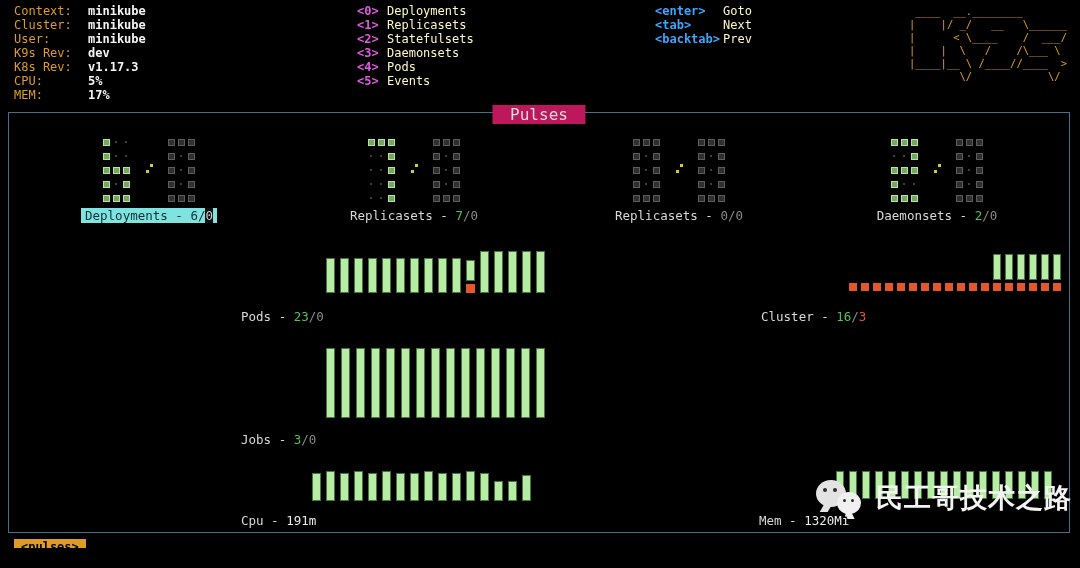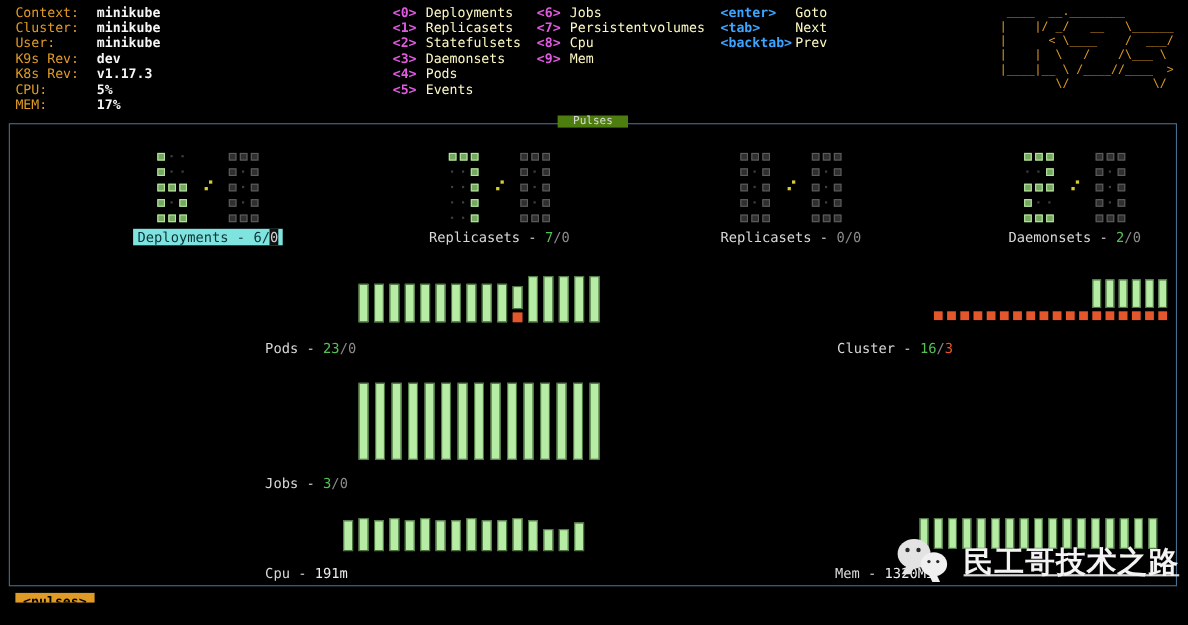--- a/index.html
+++ b/index.html
@@ -25,26 +25,26 @@
   #menu-col-3 .menu-key { width:68px; color:#3da5ff; }
   .menu-label { color:#fef9c3; }
 
   .logo { position:absolute; right:13px; top:5px; color:#e09b26;
           font-size:10.5px; line-height:13px; white-space:pre; }
 
   
   .panel { position:absolute; left:8px; top:112px; width:1062px; height:421px;
            border:1px solid #44708e; }
   .panel-title { position:absolute; top:-8px; left:50%; transform:translateX(-50%);
-                 background:#4d7c0f; padding:0 8px; color:#dcdcdc; font-size:10px;
+                 background:#be185d; padding:0 8px; color:#dcdcdc; font-size:16px;
                  white-space:pre; }
   .pulses-body { position:absolute; inset:0; }
 
   
-  .tile { position:absolute; display:flex; flex-direction:column; align-items:center;margin-left:40px; }
+  .tile { position:absolute; display:flex; flex-direction:column; align-items:center; }
   #tile-deployments  { left:70px;  top:26px; width:140px; }
   #tile-replicasets  { left:335px; top:26px; width:140px; }
   #tile-statefulsets { left:596px; top:26px; width:148px; }
   #tile-daemonsets   { left:862px; top:26px; width:132px; }
   .digit-row { display:flex; gap:13px; align-items:flex-start; height:63px; }
   .digit { display:grid; grid-template-columns:repeat(3,7px); grid-auto-rows:7px;
            gap:7px 3px; }
   .cell { width:7px; height:7px; position:relative; }
   .cell.on.g { background:#74a75f; border:1px solid #b7e3a0; }
   .cell.on.x { background:#2f2f2f; border:1px solid #5c5c5c; }
@@ -88,22 +88,22 @@
   .bar-f { width:9px; height:9px; background:#e4562b; }
   .bars.small .bar-g { width:8px; }
   .bars.small .bar-f { width:8px; height:8px; }
 
   
   .crumb { position:absolute; left:14px; top:539px; background:#e09b26;
            color:#000; font-weight:bold; padding:0 7px; line-height:16px;
            font-size:12px; }
 
   
-  .watermark { position:absolute; left:816px; top:490px; display:flex;
-               align-items:center; gap:8px; z-index:5;text-decoration:underline; }
+  .watermark { position:absolute; left:816px; top:480px; display:flex;
+               align-items:flex-start; gap:8px; z-index:5; }
   .wm-icon { position:relative; width:52px; height:42px; }
   .wm-big { position:absolute; left:0; top:0; width:30px; height:27px;
             background:#e3e3e3; border-radius:50%; }
   .wm-big::before, .wm-big::after { content:''; position:absolute; top:8px;
             width:4px; height:4px; border-radius:50%; background:#2a2a2a; }
   .wm-big::before { left:7px; } .wm-big::after { left:17px; }
   .wm-tail-big { position:absolute; left:6px; top:24px; width:8px; height:8px;
             background:#e3e3e3; transform:skewX(-30deg); }
   .wm-small { position:absolute; left:21px; top:12px; width:24px; height:22px;
             background:#f0f0f0; border-radius:50%; }
@@ -131,26 +131,20 @@
   </div>
 
   <div class="menu-col" id="menu-col-1">
     <div class="menu-row"><span class="menu-key">&lt;0&gt;</span><span class="menu-label">Deployments</span></div>
     <div class="menu-row"><span class="menu-key">&lt;1&gt;</span><span class="menu-label">Replicasets</span></div>
     <div class="menu-row"><span class="menu-key">&lt;2&gt;</span><span class="menu-label">Statefulsets</span></div>
     <div class="menu-row"><span class="menu-key">&lt;3&gt;</span><span class="menu-label">Daemonsets</span></div>
     <div class="menu-row"><span class="menu-key">&lt;4&gt;</span><span class="menu-label">Pods</span></div>
     <div class="menu-row"><span class="menu-key">&lt;5&gt;</span><span class="menu-label">Events</span></div>
   </div>
-  <div class="menu-col" id="menu-col-2">
-    <div class="menu-row"><span class="menu-key">&lt;6&gt;</span><span class="menu-label">Jobs</span></div>
-    <div class="menu-row"><span class="menu-key">&lt;7&gt;</span><span class="menu-label">Persistentvolumes</span></div>
-    <div class="menu-row"><span class="menu-key">&lt;8&gt;</span><span class="menu-label">Cpu</span></div>
-    <div class="menu-row"><span class="menu-key">&lt;9&gt;</span><span class="menu-label">Mem</span></div>
-  </div>
   <div class="menu-col" id="menu-col-3">
     <div class="menu-row"><span class="menu-key">&lt;enter&gt;</span><span class="menu-label">Goto</span></div>
     <div class="menu-row"><span class="menu-key">&lt;tab&gt;</span><span class="menu-label">Next</span></div>
     <div class="menu-row"><span class="menu-key">&lt;backtab&gt;</span><span class="menu-label">Prev</span></div>
   </div>
 
   <pre class="logo"> ____  __.________       
 |    |/ _/   __   \______
 |      &lt; \____    /  ___/
 |    |  \   /    /\___ \ 

